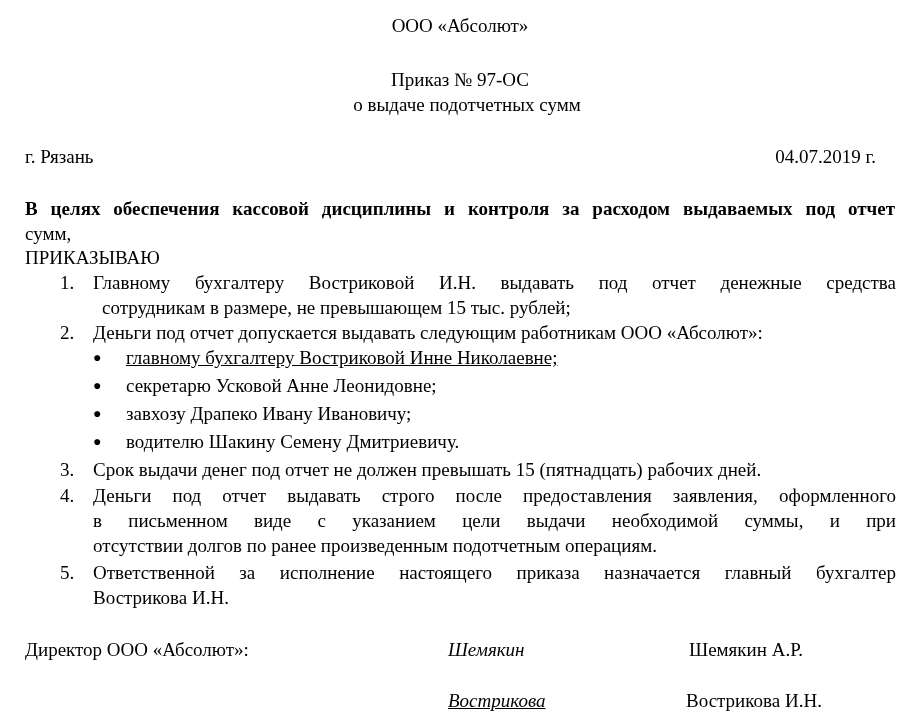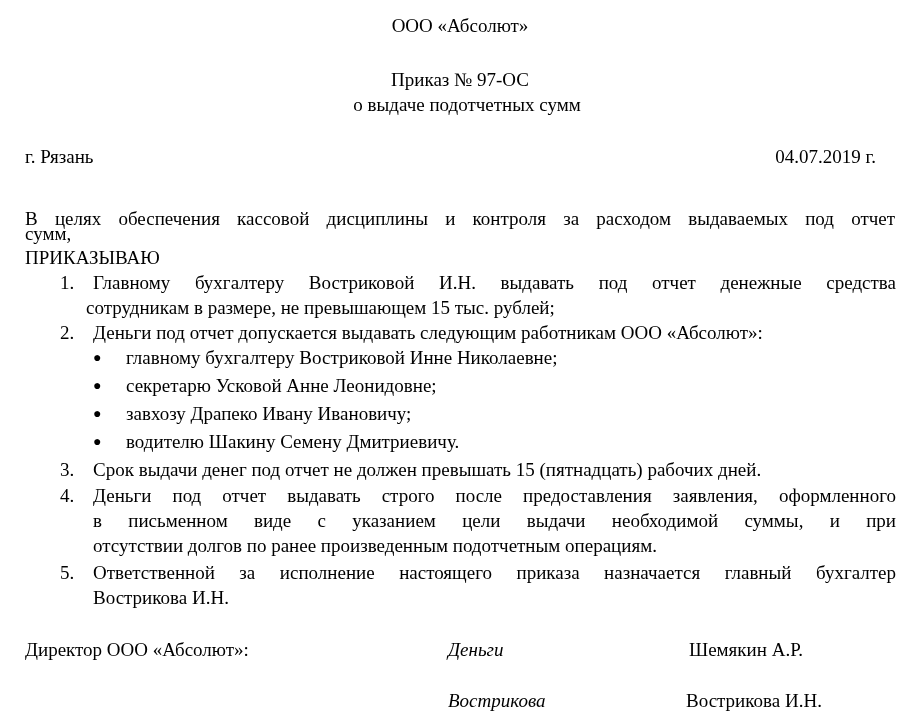--- a/index.html
+++ b/index.html
@@ -39,37 +39,37 @@
 </head>
 <body>
 
 <div class="abs center" style="top:14px;">ООО «Абсолют»</div>
 <div class="abs center bold" style="top:68px;">Приказ № 97-ОС</div>
 <div class="abs center bold" style="top:93px;padding-left:7px;">о выдаче подотчетных сумм</div>
 
 <div class="abs" style="left:25px; top:145px;">г. Рязань</div>
 <div class="abs" style="right:44px; top:145px;">04.07.2019 г.</div>
 
-<div class="abs justify" style="left:25px; width:870px; top:207px;">В целях обеспечения кассовой дисциплины и контроля за расходом выдаваемых под отчет</div>
+<div class="abs justify" style="left:25px; width:870px; top:197px;font-weight:bold;">В целях обеспечения кассовой дисциплины и контроля за расходом выдаваемых под отчет</div>
 <div class="abs" style="left:25px; top:222px;">сумм,</div>
 <div class="abs" style="left:25px; top:246px;">ПРИКАЗЫВАЮ</div>
 
 <div>
   <div class="abs num" style="top:271px;">1.</div>
   <div class="abs justify" style="left:93px; width:803px; top:271px;">Главному бухгалтеру Востриковой И.Н. выдавать под отчет денежные средства</div>
-  <div class="abs" style="left:86px; top:296px;">сотрудникам в размере, не превышающем 15 тыс. рублей;</div>
+  <div class="abs" style="left:102px; top:296px;">сотрудникам в размере, не превышающем 15 тыс. рублей;</div>
 </div>
 
 <div>
   <div class="abs num" style="top:321px;">2.</div>
   <div class="abs" style="left:93px; top:321px;">Деньги под отчет допускается выдавать следующим работникам ООО «Абсолют»:</div>
 
   <div>
     <div class="abs bullet" style="top:346px;">●</div>
-    <div class="abs" style="left:126px; top:346px;">главному бухгалтеру Востриковой Инне Николаевне;</div>
+    <div class="abs" style="left:126px; top:346px;text-decoration:underline;">главному бухгалтеру Востриковой Инне Николаевне;</div>
 
     <div class="abs bullet" style="top:374px;">●</div>
     <div class="abs" style="left:126px; top:374px;">секретарю Усковой Анне Леонидовне;</div>
 
     <div class="abs bullet" style="top:402px;">●</div>
     <div class="abs" style="left:126px; top:402px;">завхозу Драпеко Ивану Ивановичу;</div>
 
     <div class="abs bullet" style="top:430px;">●</div>
     <div class="abs" style="left:126px; top:430px;">водителю Шакину Семену Дмитриевичу.</div>
   </div>
@@ -88,21 +88,21 @@
 </div>
 
 <div>
   <div class="abs num" style="top:561px;">5.</div>
   <div class="abs justify" style="left:93px; width:803px; top:561px;">Ответственной за исполнение настоящего приказа назначается главный бухгалтер</div>
   <div class="abs" style="left:93px; top:586px;">Вострикова И.Н.</div>
 </div>
 
 <div>
   <div class="abs" style="left:25px; top:638px;">Директор ООО «Абсолют»:</div>
-  <div class="abs italic" style="left:448px; top:638px;">Деньги</div>
+  <div class="abs italic" style="left:448px; top:638px;">Шемякин</div>
   <div class="abs" style="left:689px; top:638px;">Шемякин А.Р.</div>
 </div>
 
 <div>
   <div class="abs" style="left:25px; top:723px;">С приказом ознакомлена:</div>
-  <div class="abs italic" style="left:448px; top:689px;">Вострикова</div>
+  <div class="abs italic" style="left:448px; top:689px;text-decoration:underline;">Вострикова</div>
   <div class="abs" style="left:686px; top:689px;">Вострикова И.Н.</div>
 </div>
 
 </body></html>

